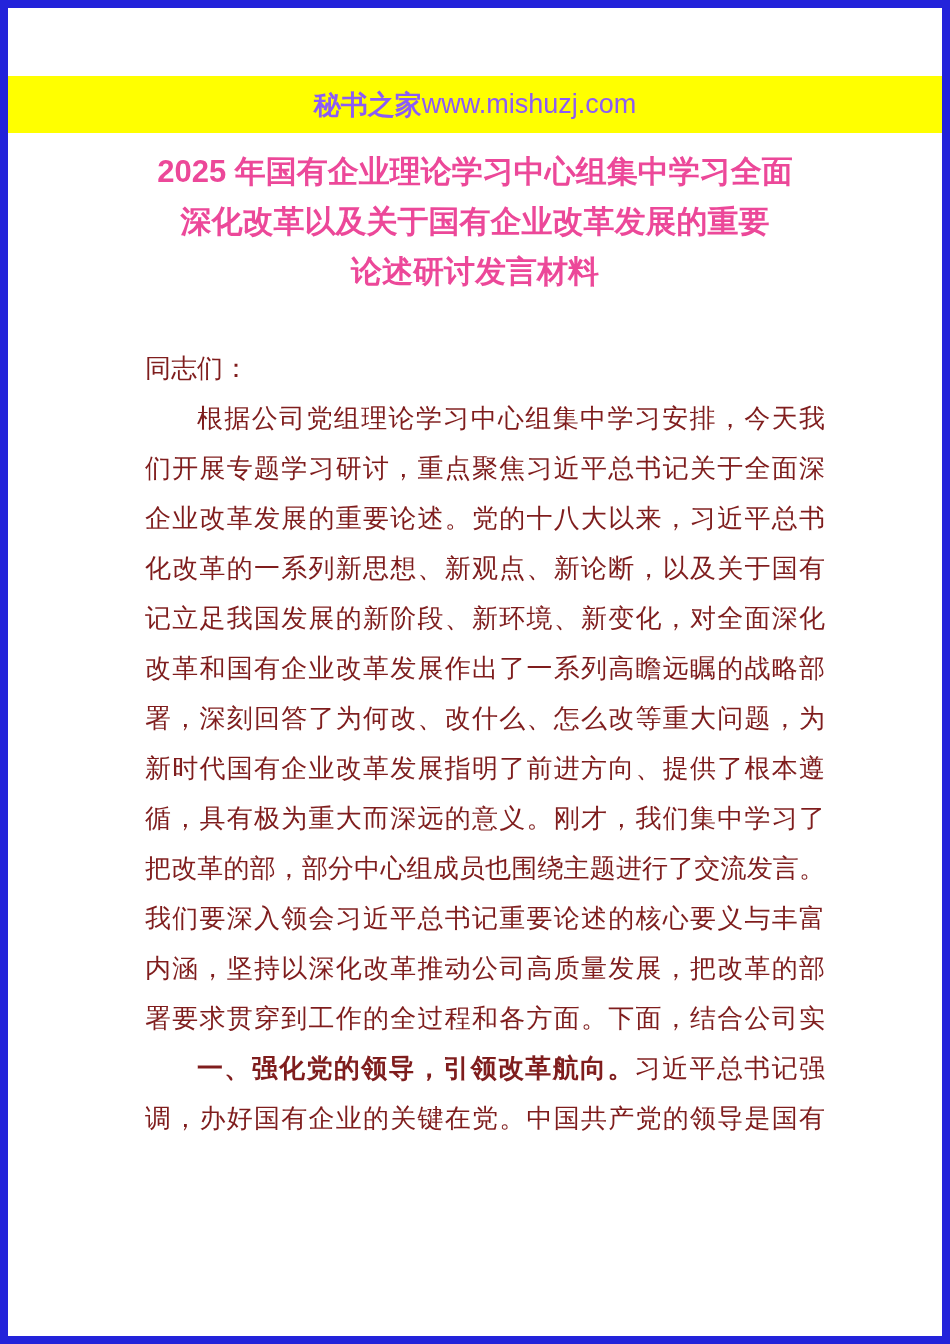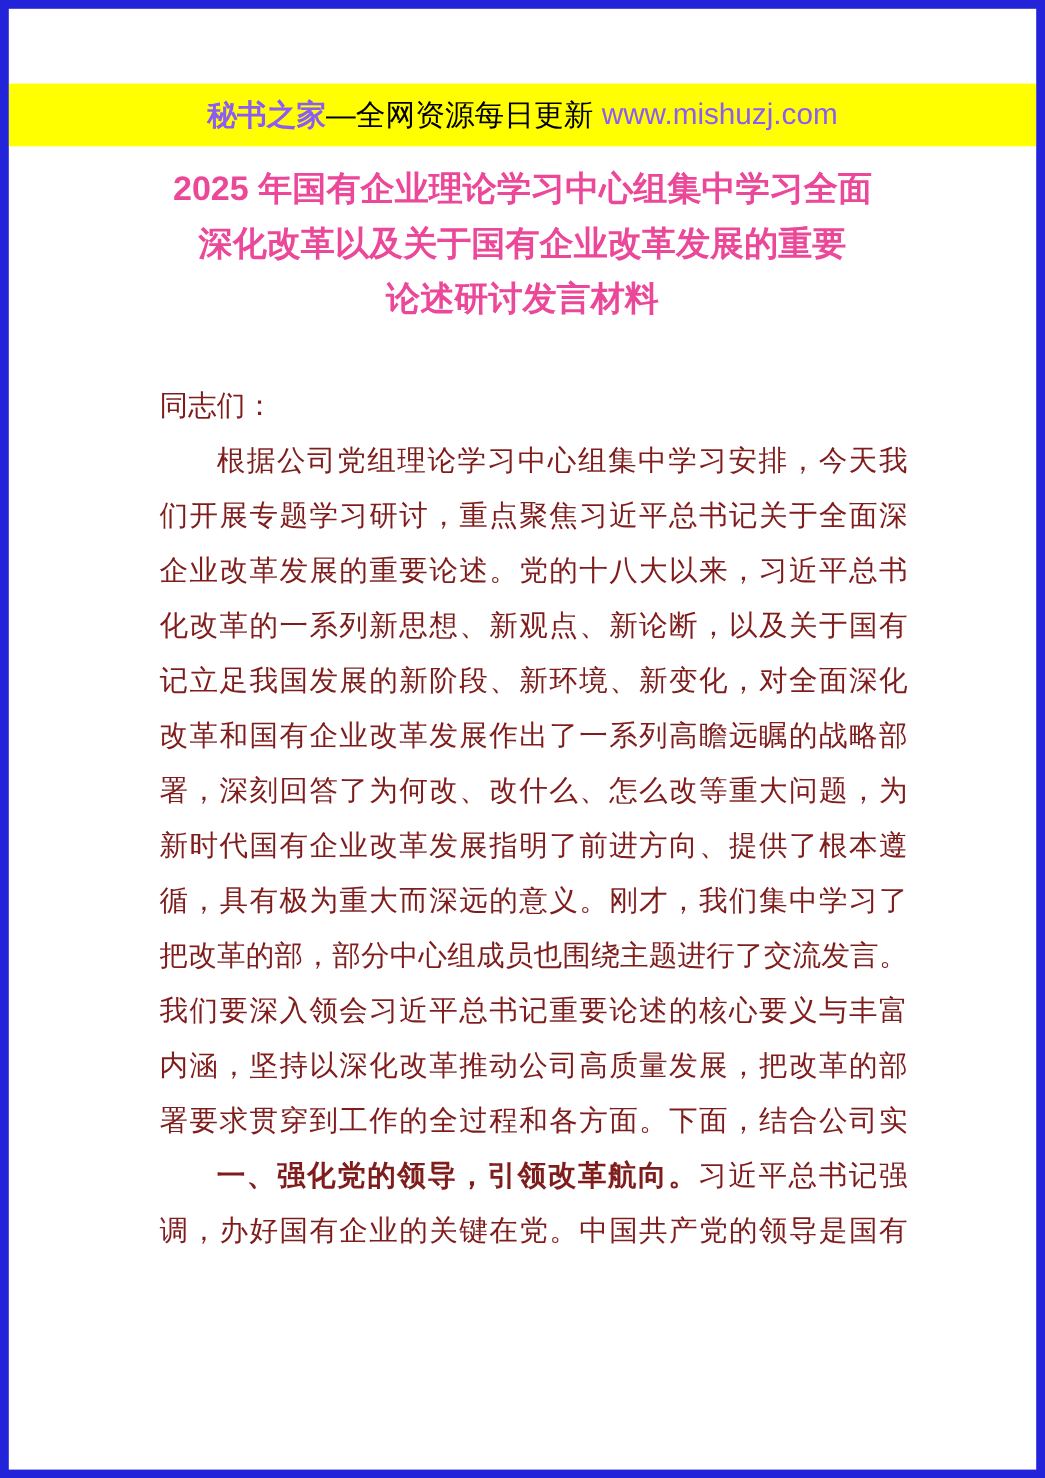--- a/index.html
+++ b/index.html
@@ -73,21 +73,21 @@
   .bold {
     font-weight: bold;
   }
 </style>
 </head>
 <body>
 
 <div class="page">
 
   <div class="banner">
-    <span class="site-name">秘书之家</span><span class="tagline">—全网资源每日更新 </span><span class="site-url">www.mishuzj.com</span>
+    <span class="site-name">秘书之家</span><span class="site-url">www.mishuzj.com</span>
   </div>
 
   <h1 class="doc-title">
     <div>2025 年国有企业理论学习中心组集中学习全面</div>
     <div>深化改革以及关于国有企业改革发展的重要</div>
     <div>论述研讨发言材料</div>
   </h1>
 
   <div class="doc-body">
     <div class="line left">同志们：</div>

